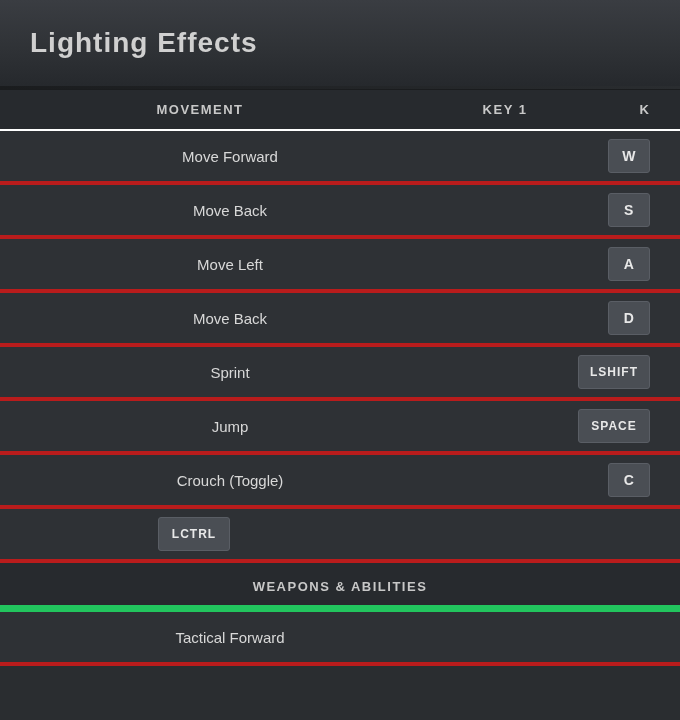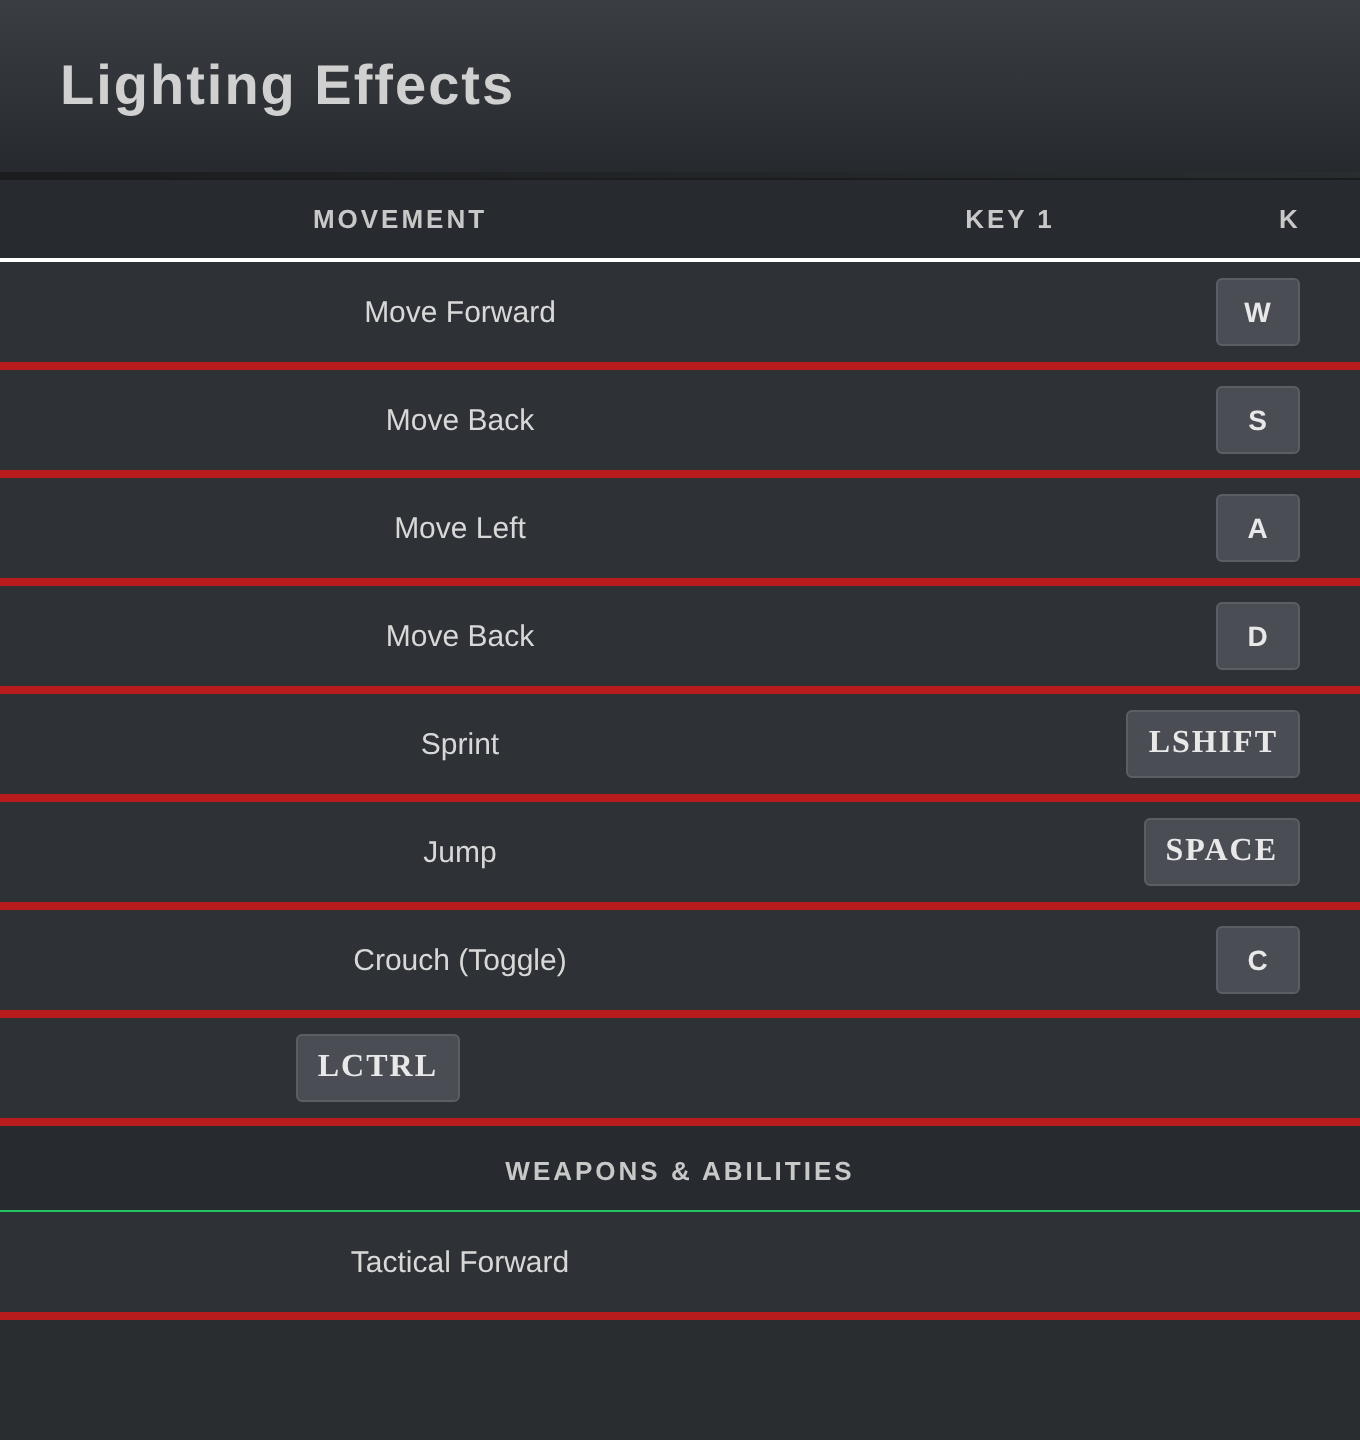--- a/index.html
+++ b/index.html
@@ -76,21 +76,21 @@
       font-size: 13px;
       font-weight: bold;
       color: #c8c8c8;
       letter-spacing: 1.5px;
       text-transform: uppercase;
     }
 
     .section-header {
       padding: 14px 20px 10px 20px;
       background-color: #272a2e;
-      border-bottom: 1px solid #22c55e;
+      border-bottom: 7px solid #22c55e;
     }
 
     .section-label {
       font-size: 13px;
       font-weight: bold;
       color: #c8c8c8;
       letter-spacing: 1.5px;
       text-transform: uppercase;
     }
 
@@ -129,23 +129,22 @@
       border-radius: 3px;
       font-size: 14px;
       font-weight: bold;
       color: #e8e8e8;
       letter-spacing: 0.5px;
       font-family: 'Arial', monospace;
     }
 
     .key-badge.wide {
       min-width: 72px;
-      font-size: 16px;
+      font-size: 12px;
       letter-spacing: 1px;
-      font-family: Liberation Serif, serif;
     }
   </style>
 </head>
 <body>
 
 <div class="header">
   <span class="header-title">Lighting Effects</span>
 </div>
 
 <div class="table-header">

